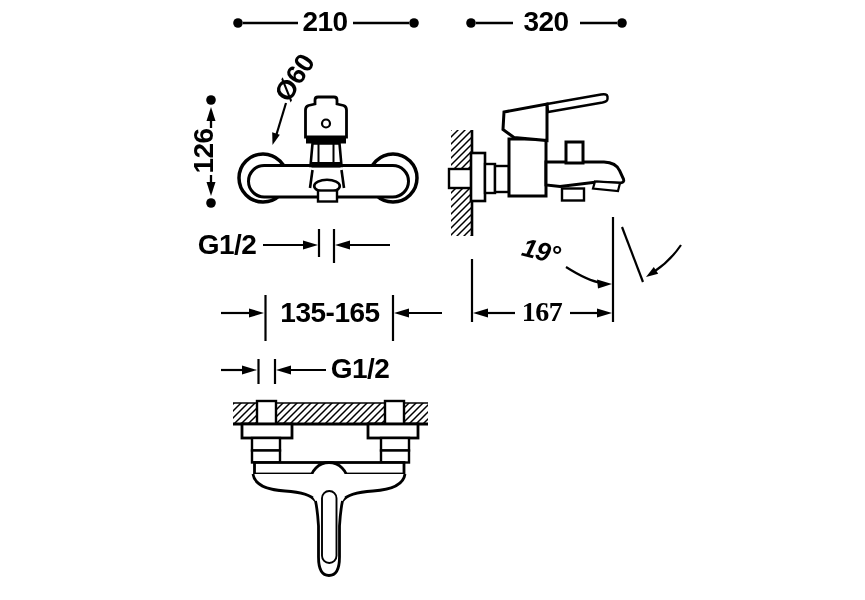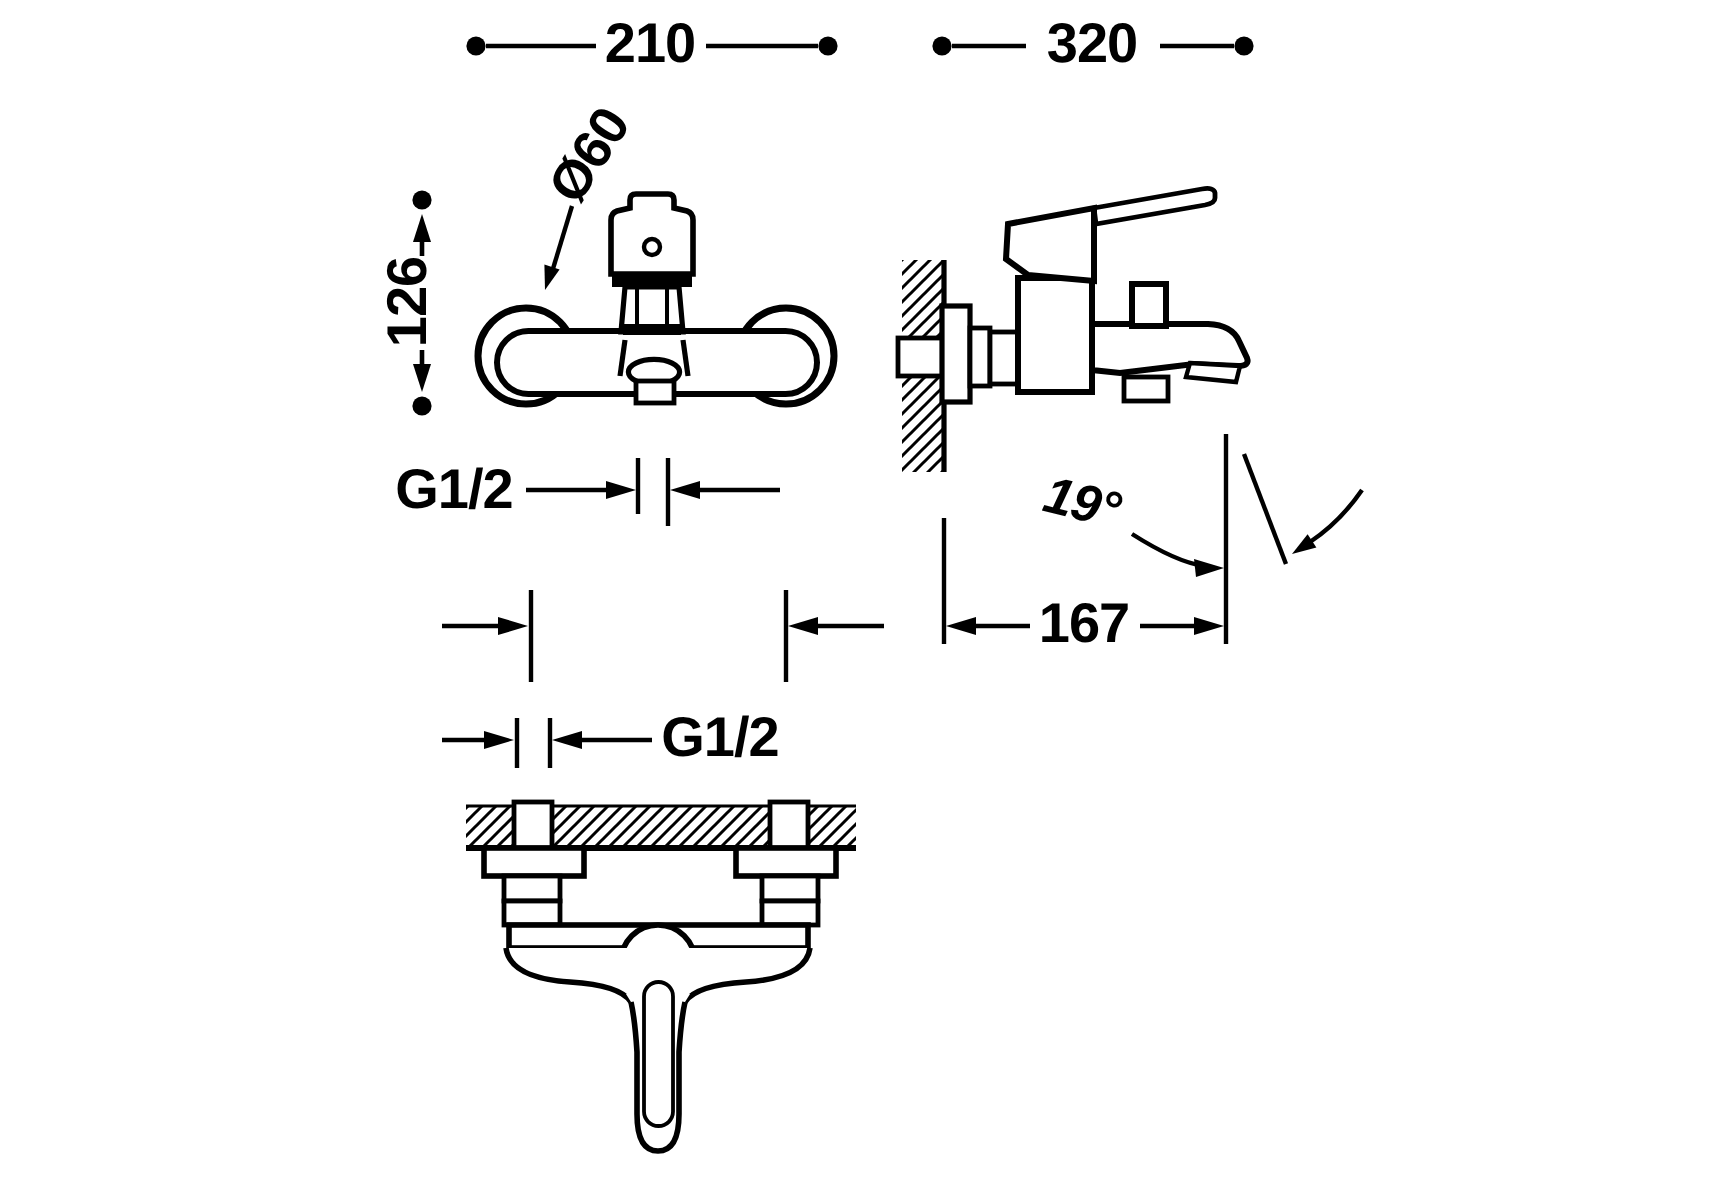--- a/index.html
+++ b/index.html
@@ -160,17 +160,18 @@
     <path d="M 315.5,501 Q 317.5,510 318.5,526 L 318.5,557 Q 318.5,575.5 329,575.5 Q 339.5,575.5 339.5,557 L 339.5,526 Q 340.5,510 342.5,501" class="ln" stroke-width="2.8"></path>
     <rect x="322" y="491" width="14.5" height="72" rx="7.2" class="ln" stroke-width="1.9"></rect>
   </g>
 </svg>
 
 <div class="dim-label" style="left:325px;top:22px;">210</div>
 <div class="dim-label" style="left:546px;top:22px;">320</div>
 <div class="dim-label rot-60" style="left:295px;top:78px;">Ø60</div>
 <div class="dim-label rot-90" style="left:204px;top:151px;">126</div>
 <div class="dim-label" style="left:227px;top:245px;">G1/2</div>
-<div class="dim-label" style="left:542px;top:312px;">167</div>
+<div class="dim-label" style="left:330px;top:313px;">135-165</div>
+<div class="dim-label" style="left:542px;top:312px;font-family:Liberation Serif, serif;">167</div>
 <div class="dim-label rot-angle" style="left:541px;top:251px;">19°</div>
 <div class="dim-label" style="left:360px;top:369px;">G1/2</div>
 
 </div>
 
 </body></html>

